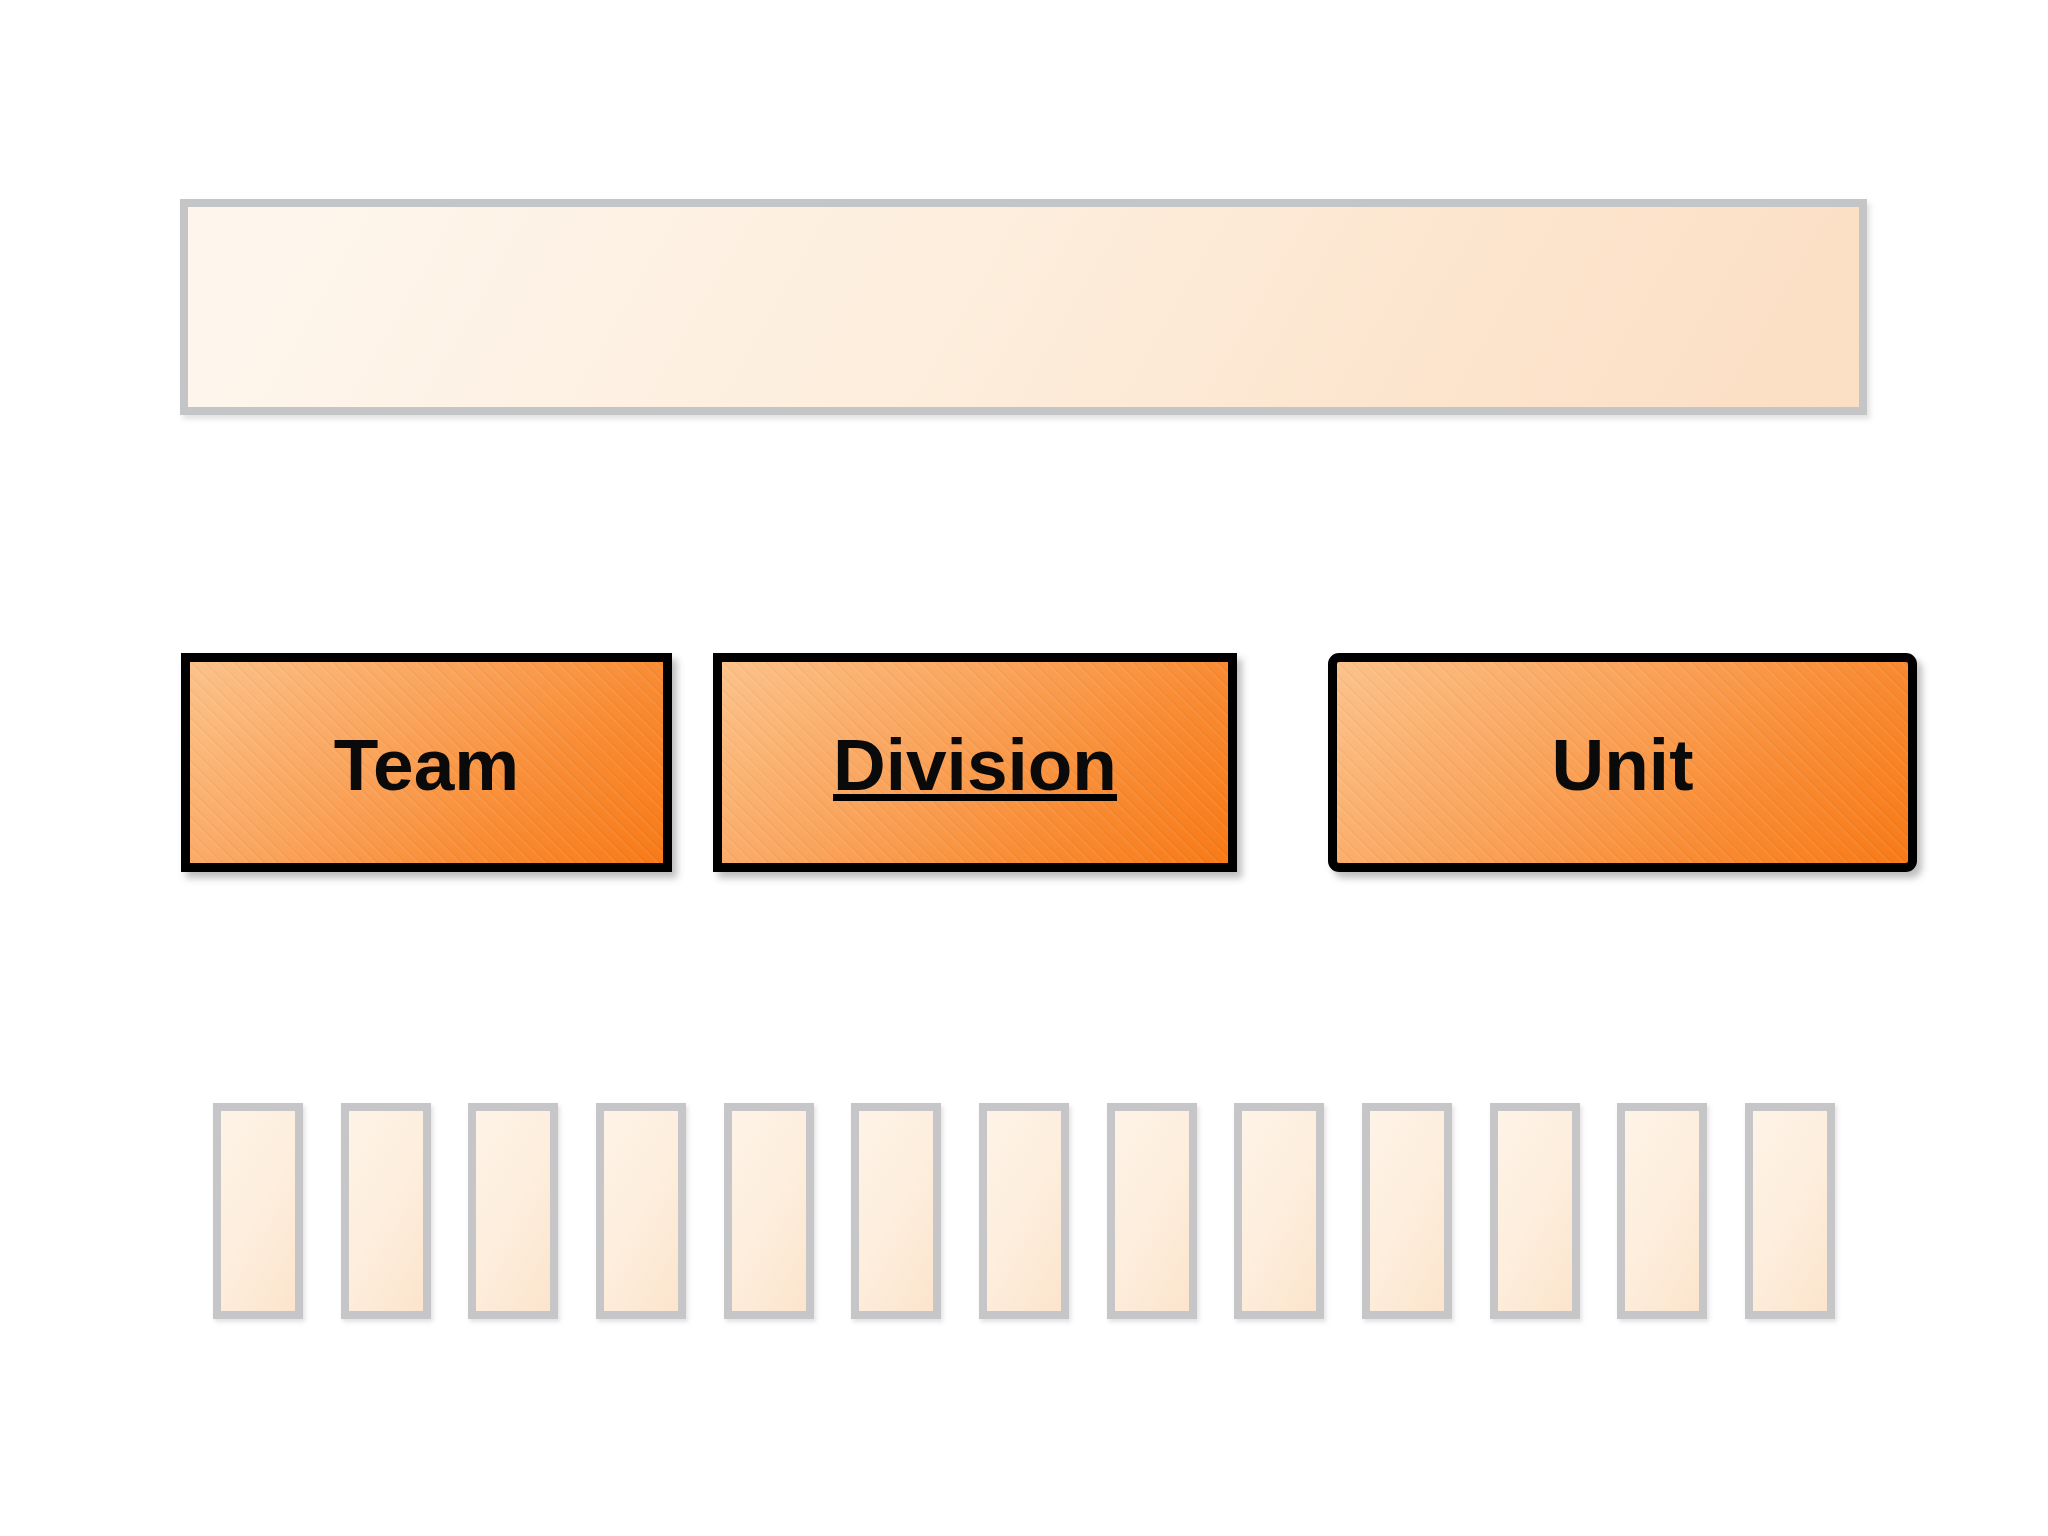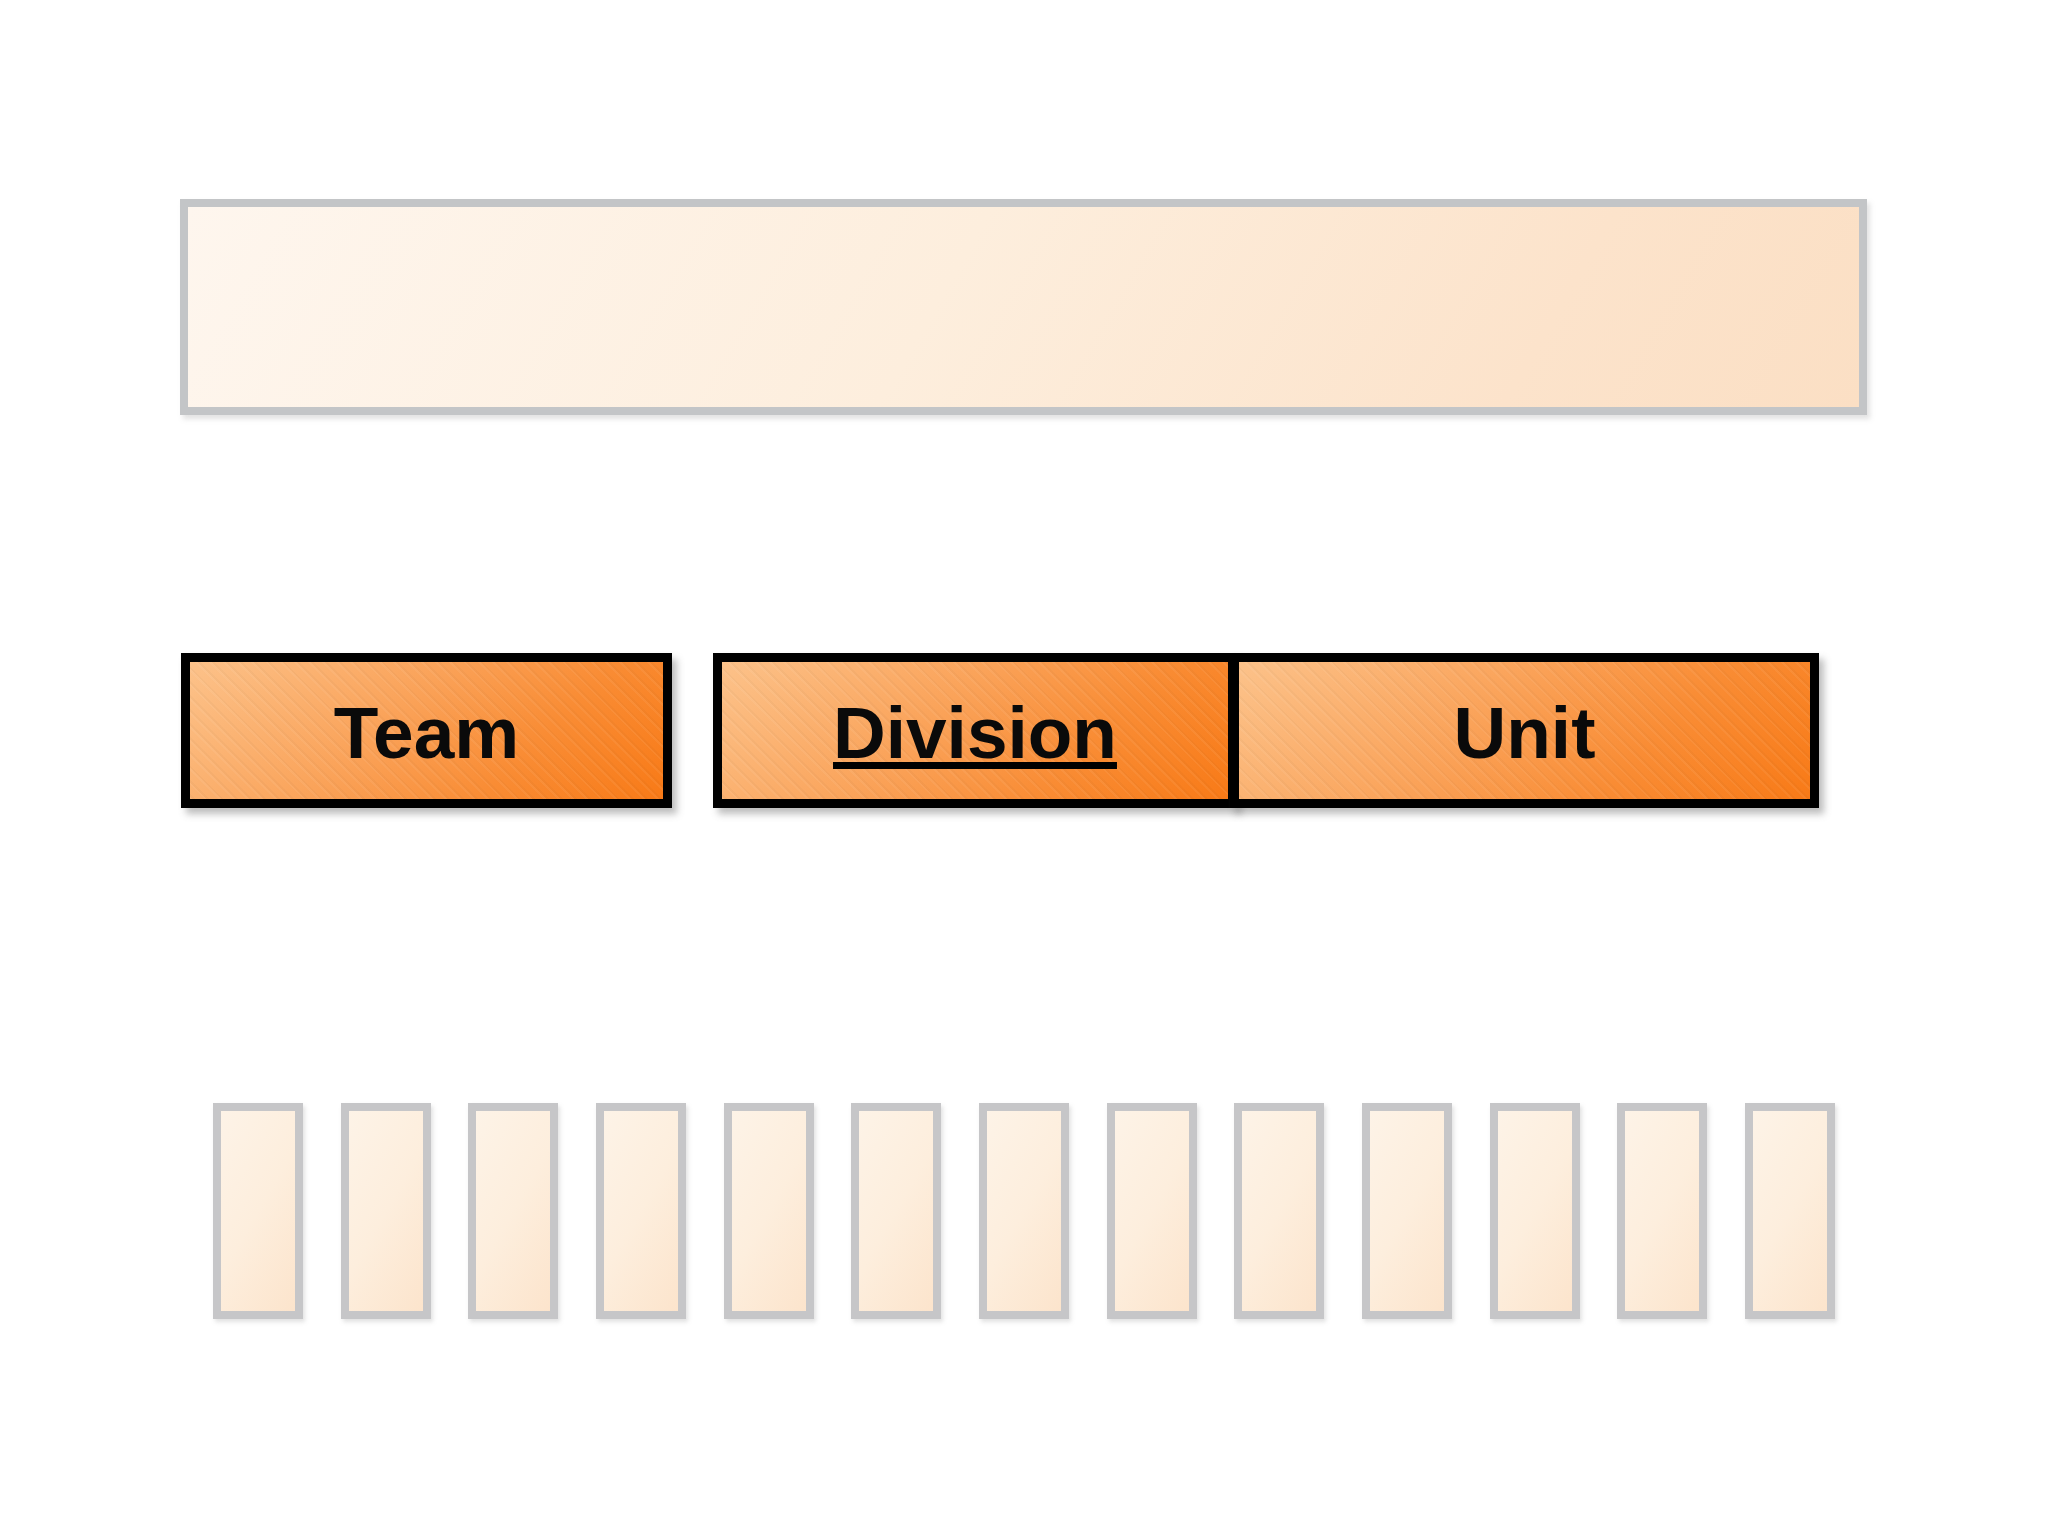--- a/index.html
+++ b/index.html
@@ -32,36 +32,36 @@
     border: 8px solid #c3c5c7;
     background:
       linear-gradient(120deg, #fef6ee 0%, #fdeedd 45%, #fce3cb 80%, #fbdfc4 100%);
     box-shadow: 3px 4px 5px rgba(140,140,140,0.25);
   }
 
   
   .obox {
     position: absolute;
     top: 653px;
-    height: 155px;
+    height: 219px;
     border: 9px solid #000000;
     background:
       repeating-linear-gradient(45deg,
         rgba(255,255,255,0.055) 0px, rgba(255,255,255,0.055) 2px,
         rgba(0,0,0,0.025) 2px, rgba(0,0,0,0.025) 4px,
         transparent 4px, transparent 10px),
       linear-gradient(135deg, #fcc28a 0%, #faa055 45%, #f98c34 70%, #f87a17 100%);
     box-shadow: 5px 6px 7px rgba(110,110,110,0.45);
     display: flex;
     align-items: center;
     justify-content: center;
   }
   .obox-team     { left: 181px;  width: 491px; }
   .obox-division { left: 713px;  width: 524px; text-decoration: underline; }
-  .obox-unit     { left: 1230px; width: 589px; }
+  .obox-unit     { left: 1328px; width: 589px; border-radius: 11px; }
 
   .olabel {
     font-size: 73px;
     font-weight: bold;
     color: #0a0a0a;
     line-height: 1;
     letter-spacing: 0px;
     padding-top: 4px;
   }
 

